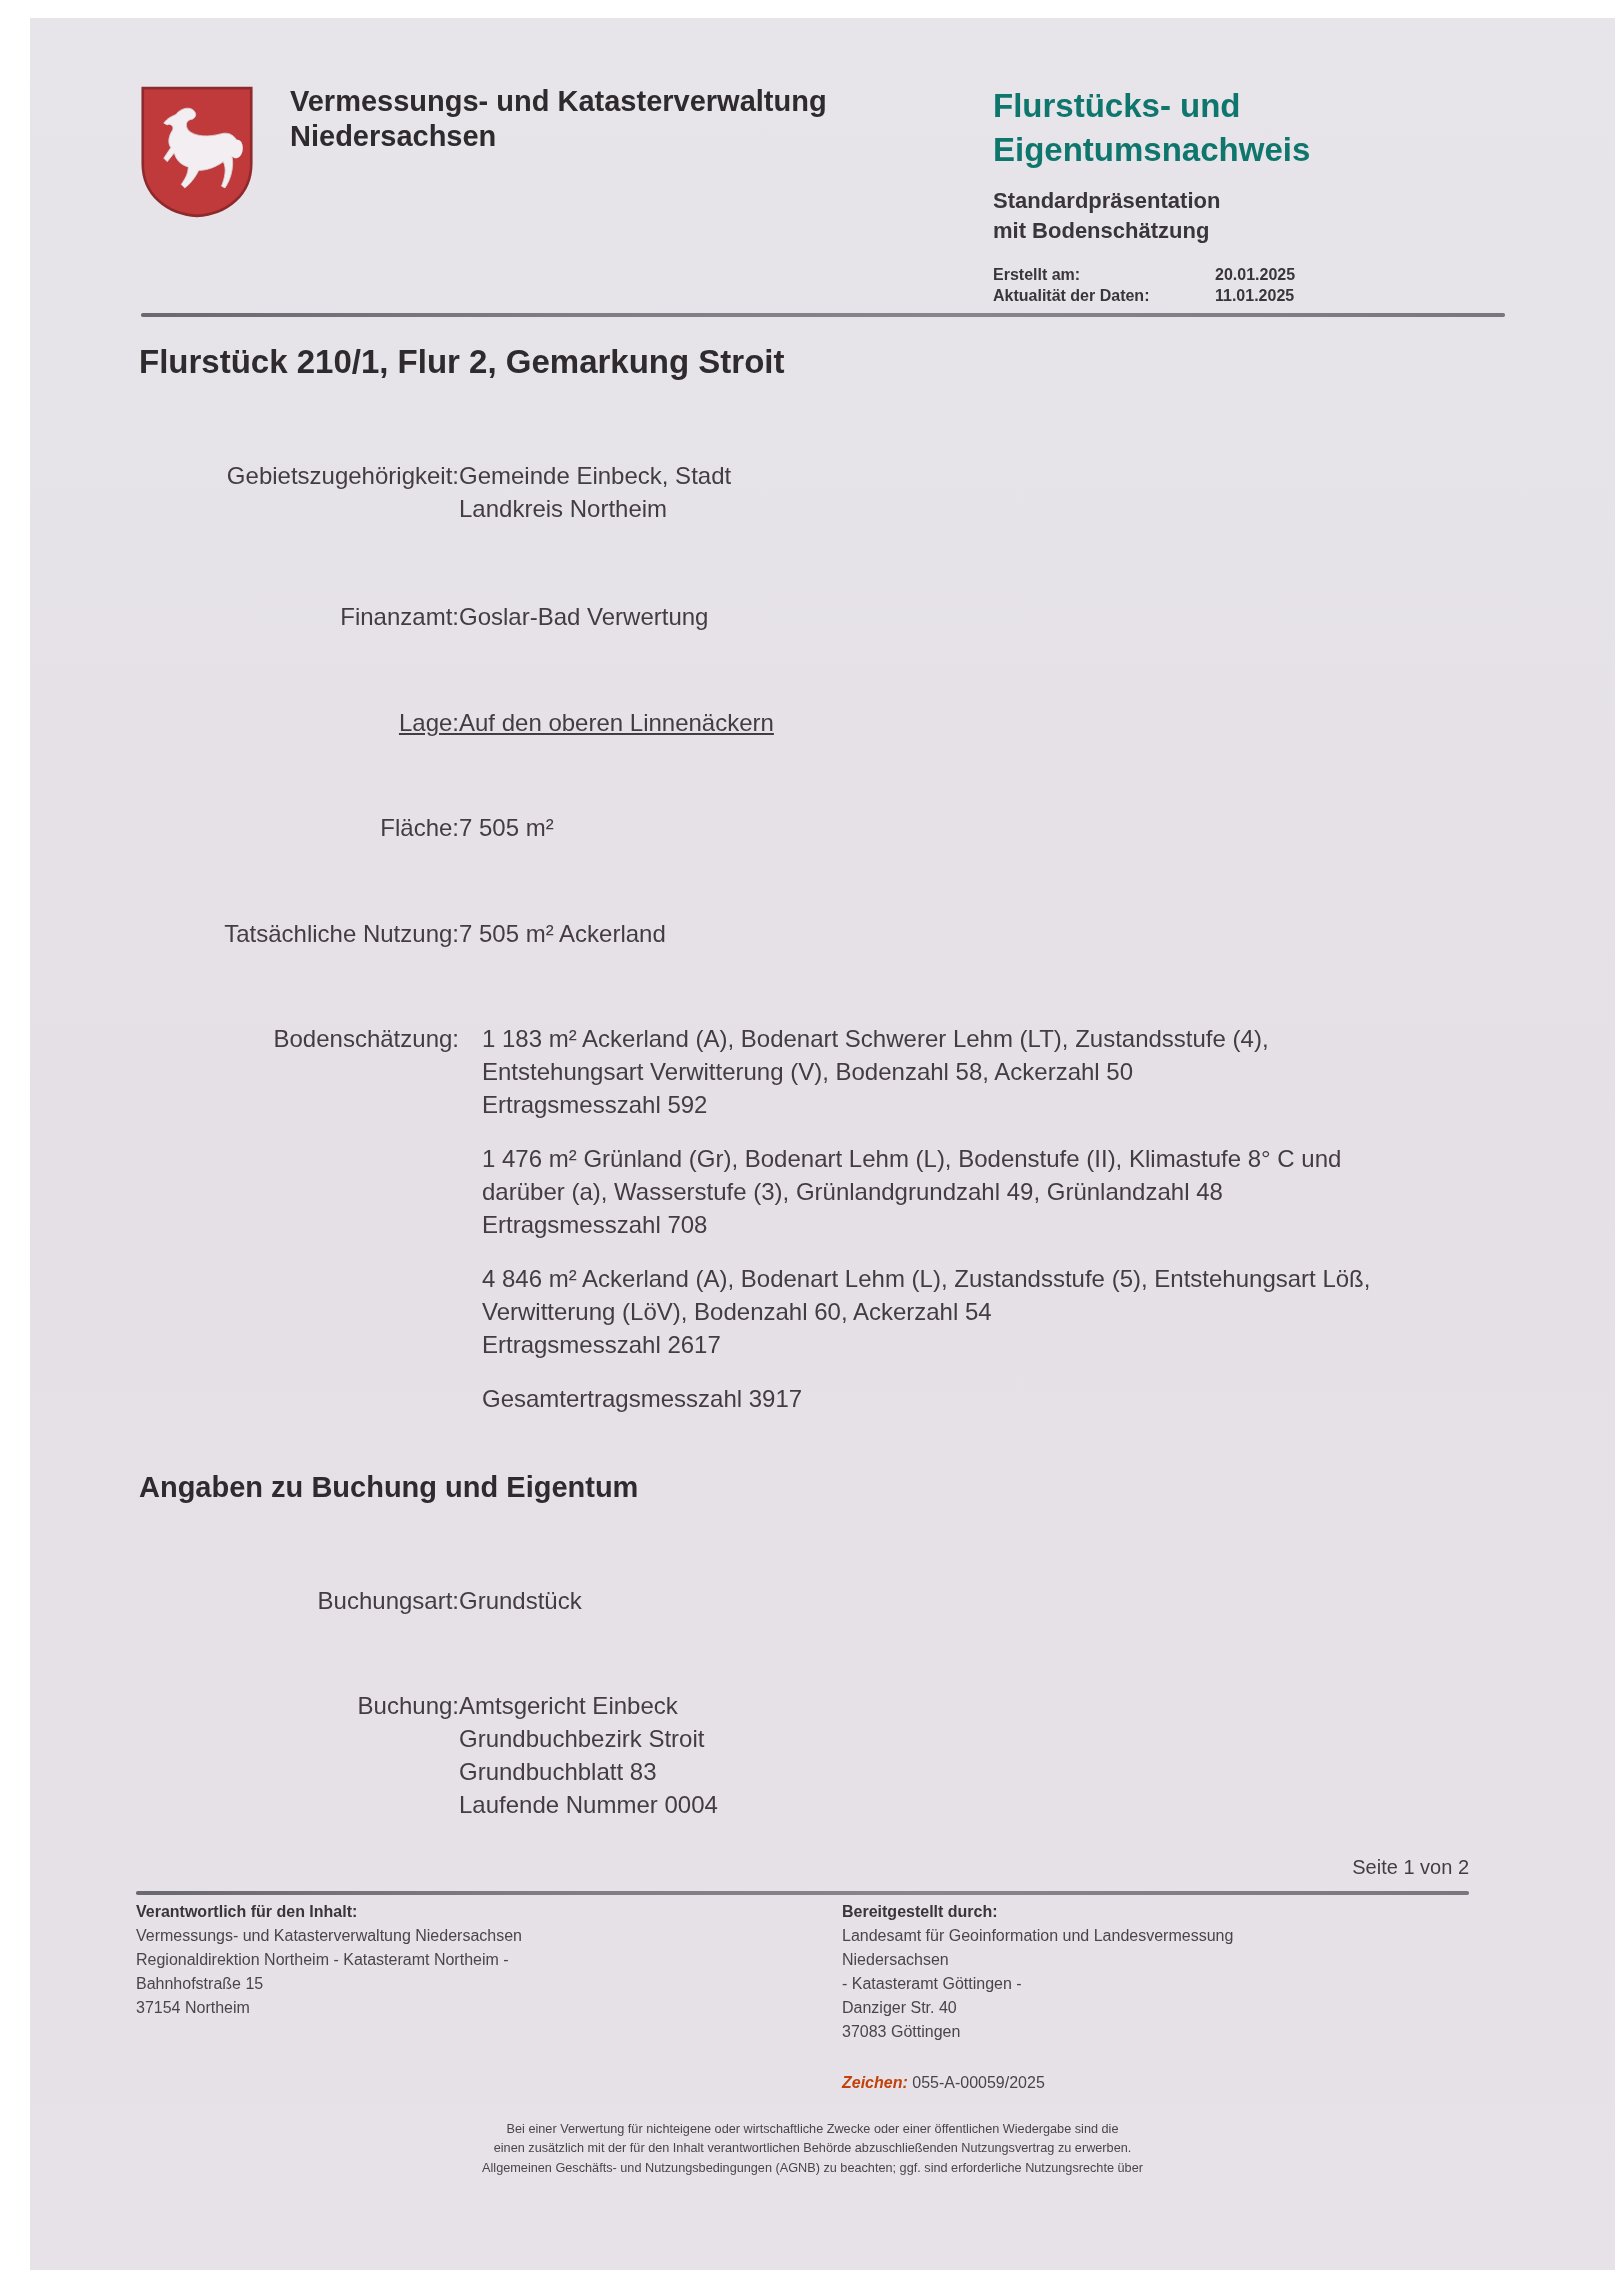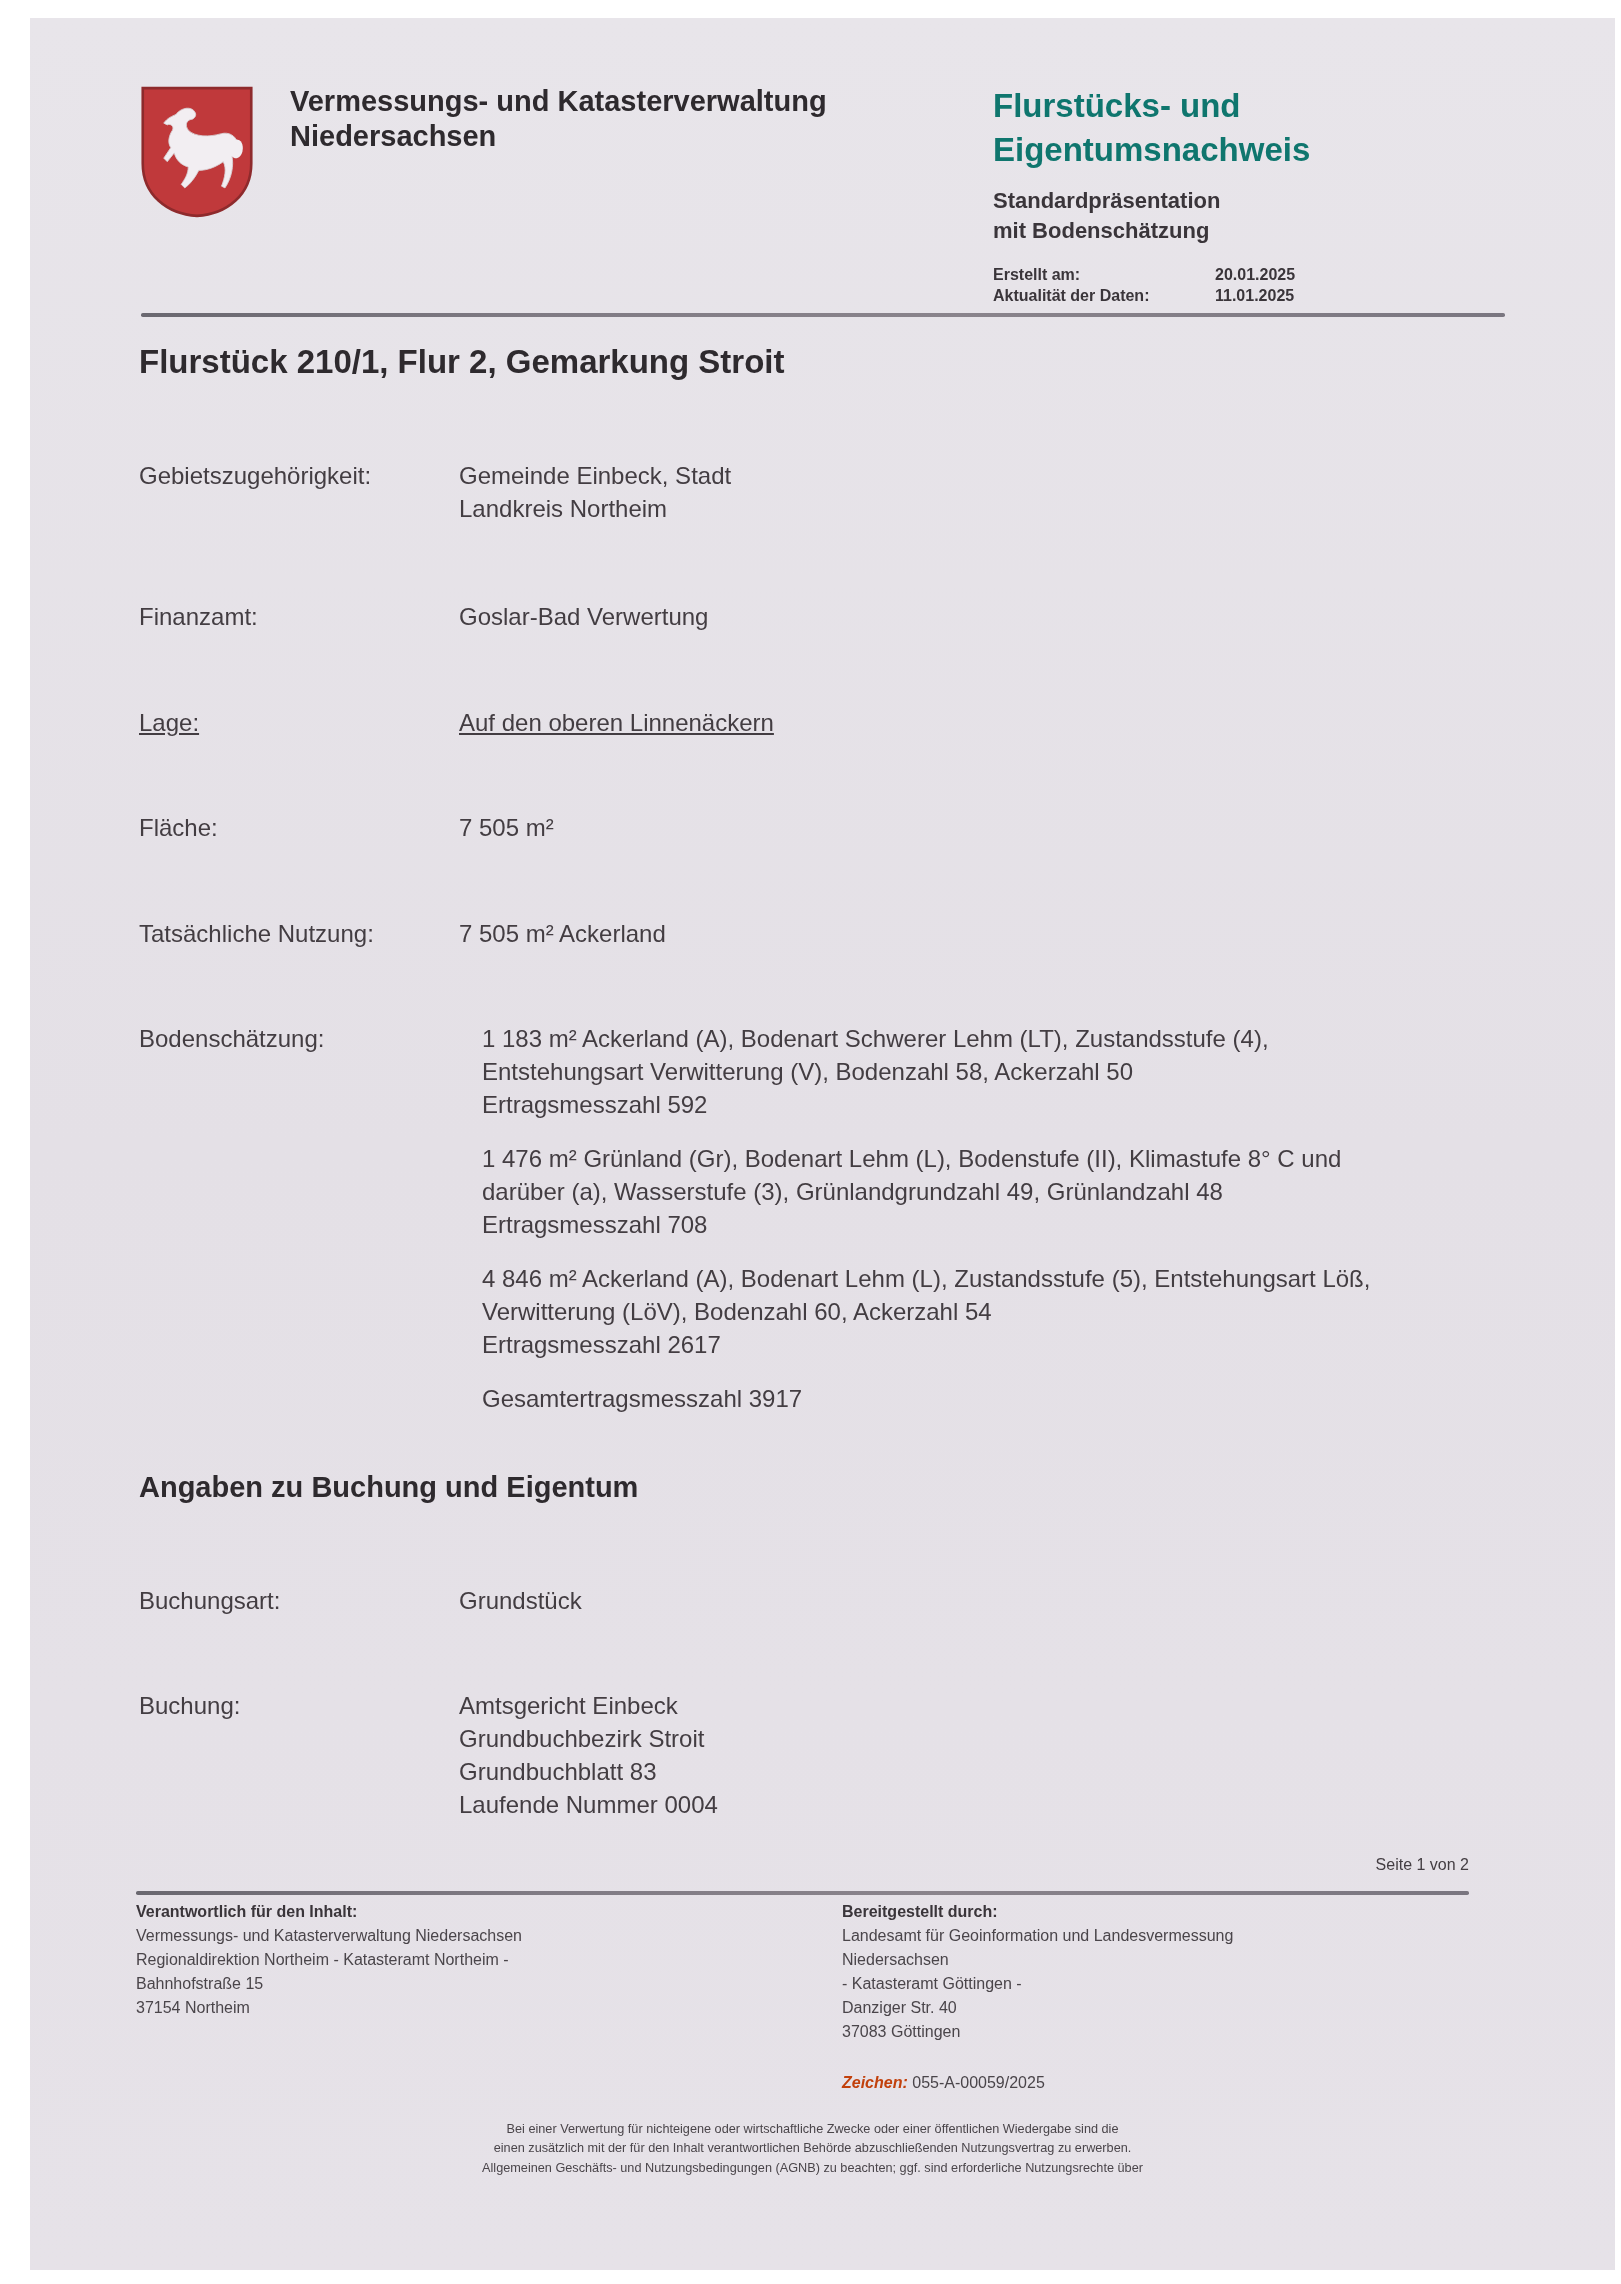--- a/index.html
+++ b/index.html
@@ -59,29 +59,29 @@
       font-size: 33px; font-weight: bold; color: #2e2a2e;
       line-height: 42px;
     }
     .section-title {
       left: 139px; top: 1468px;
       font-size: 29px; font-weight: bold; color: #2e2a2e;
       line-height: 39px;
     }
 
     .field { left: 139px; width: 1336px; display: flex; font-size: 24px; line-height: 33px; color: #433d42; }
-    .field-label { width: 320px; flex: none; }
+    .field-label { width: 320px; flex: none; text-align: right; }
     .field-value { flex: 1; }
     .field-value .line { display: block; }
     .para { margin-bottom: 21px; margin-left: 23px; }
     .para:last-child { margin-bottom: 0; }
 
     .page-num {
       left: 1230px; width: 1118px; top: 1856px;
-      font-size: 16px; color: #433d42; text-align: right;
+      font-size: 20px; color: #433d42; text-align: right;
     }
     .page-num { left: 1309px; width: 160px; }
 
     .footer-col {
       font-size: 16px; line-height: 24px; color: #4a454a;
     }
     .footer-col .head { font-weight: bold; color: #3a353a; }
     .footer-left { left: 136px; top: 1900px; width: 615px; }
     .footer-right { left: 842px; top: 1900px; width: 615px; }
     .zeichen { left: 842px; top: 2074px; font-size: 16px; color: #4a454a; }

